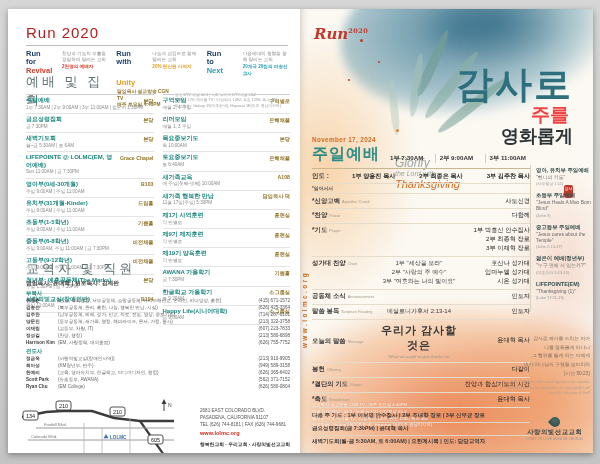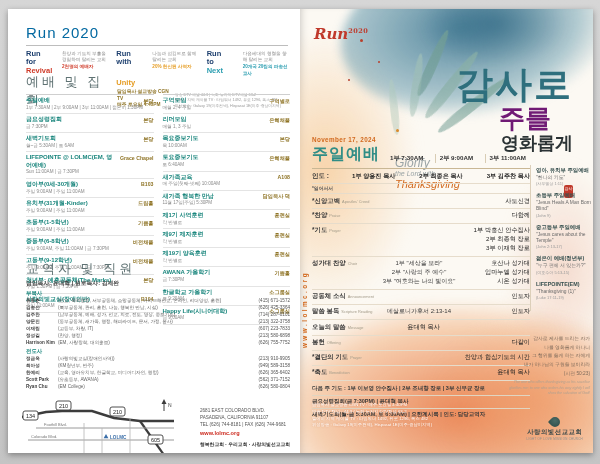--- a/index.html
+++ b/index.html
@@ -5,21 +5,21 @@
   * { margin:0; padding:0; box-sizing:border-box; }
   html,body { width:600px; height:464px; overflow:hidden; background:#c9c9c9;
     font-family:"Liberation Sans", sans-serif; }
   .stage { position:relative; width:600px; height:464px;
     background:linear-gradient(#d6d6d6, #c4c4c4); }
   .spread { position:absolute; left:8px; top:9px; width:585px; height:444px;
     display:flex; box-shadow:0 2px 6px rgba(0,0,0,.35); }
 
   
   .page-left { position:relative; width:292px; height:100%; background:#ffffff; overflow:hidden; }
-  .lp-title { position:absolute; left:18px; top:15px; font-size:15px; color:#0369a1; letter-spacing:1px; }
+  .lp-title { position:absolute; left:18px; top:15px; font-size:15px; color:#b91c1c; letter-spacing:1px; }
   .lp-rule { position:absolute; left:18px; top:36px; width:262px; border-top:1px solid #bdbdbd; }
   .run-boxes { position:absolute; left:18px; top:41px; width:264px; display:flex; gap:7px; }
   .run-box { flex:1; display:flex; gap:3px; }
   .rb-words { width:33px; font-size:7.5px; line-height:1.1; font-weight:bold; color:#1d3f6e; }
   .run-box:nth-child(1) .rb-w3 { color:#cf3a28; }
   .run-box:nth-child(2) .rb-w3 { color:#e59a1e;margin-top:12px; }
   .run-box:nth-child(3) .rb-w3 { color:#2a9db0; }
   .rb-desc { flex:1; font-size:4.6px; line-height:1.35; color:#8a8a8a; padding-top:1px; }
   .rb-hl { font-weight:bold; margin-top:1px; }
   .run-box:nth-child(1) .rb-hl { color:#cf3a28; }
@@ -77,21 +77,21 @@
   .lf4 { left:168px; top:52px; width:10px; height:88px; transform:rotate(52deg); }
   .lf5 { left:90px;  top:70px; width:8px;  height:56px; transform:rotate(-6deg); background:linear-gradient(rgba(180,206,192,.5), rgba(140,176,160,.3)); }
   .spat { position:absolute; border-radius:50%; background:#b9402c; }
 
   .run-logo { position:absolute; left:14px; top:16px; font-family:"DejaVu Serif", serif;
     font-style:italic; font-weight:bold; font-size:15px; color:#c0392b; }
   .run-logo sup { font-size:6.5px; font-style:normal; letter-spacing:.5px; }
 
   .main-title { position:absolute; right:20px; top:56px; width:178px; text-align:right; }
   .mt-kr1 { font-family:"DejaVu Serif", serif; font-size:37px; font-weight:bold; color:#2e6f7d; line-height:1.05; letter-spacing:2px; }
-  .mt-kr2 { font-family:"DejaVu Serif", serif; font-size:26px; font-weight:bold; color:#701a75; line-height:1.1; margin-right:22px; }
+  .mt-kr2 { font-family:"DejaVu Serif", serif; font-size:19px; font-weight:bold; color:#ef4444; line-height:1.1; margin-right:4px; }
   .mt-kr3 { font-family:"DejaVu Serif", serif; font-size:18px; font-weight:bold; color:#2b3335; line-height:1.2; }
   .mt-kr4 { font-size:10px; font-weight:bold; color:#444; margin-right:4px; }
   .glorify { position:absolute; left:0px; top:92px; text-align:left; color:#9aa4a6; font-style:italic; line-height:1.1; }
   .gl-1 { font-size:12px; } .gl-2 { font-size:7px; }
   .gl-3 { font-size:11px; color:#d2691e; }
   .seal { position:absolute; right:0; top:120px; width:9px; height:13px; background:#c0392b; border-radius:2px;
     color:#fff; font-size:4px; line-height:1.1; text-align:center; padding-top:2px; }
 
   .order { position:absolute; left:12px; top:127px; width:218px; }
   .o-date { font-size:6.3px; font-weight:bold; color:#d2691e; letter-spacing:.4px; }
@@ -574,20 +574,24 @@
 
   <div class="o-row">
     <div class="o-label"><span>말씀 봉독</span><span class="o-en">Scripture Reading</span></div>
     <div class="o-mid">데살로니가후서 2:13-14</div>
     <div class="o-val">인도자</div>
   </div>
 </div>
 
         <div class="o-msg">
           <div class="o-label"><span>오늘의 말씀</span><span class="o-en">Message</span></div>
+          <div class="o-msg-c">
+            <div class="o-msg-t">우리가 감사할 것은</div>
+            <div class="o-msg-s">What we ought to give thanks for</div>
+          </div>
           <div class="o-val">윤대혁 목사</div>
         </div>
 
 
         <div>
   <div class="o-row">
     <div class="o-label"><span>봉헌</span><span class="o-en">Offering</span></div>
     <div class="o-mid"></div>
     <div class="o-val">다같이</div>
   </div>

